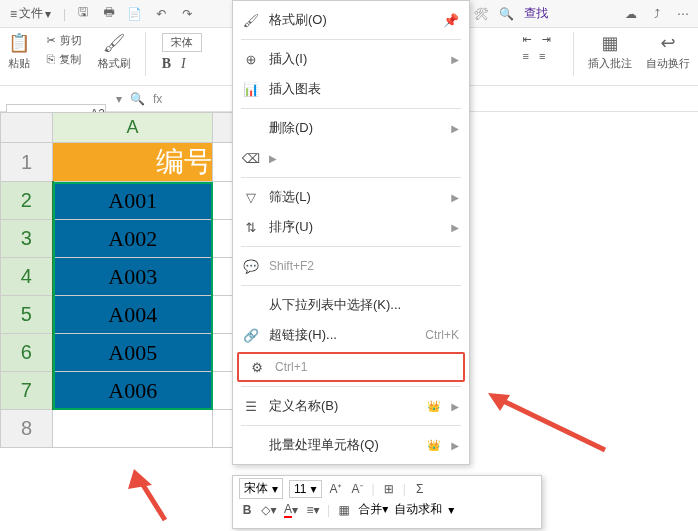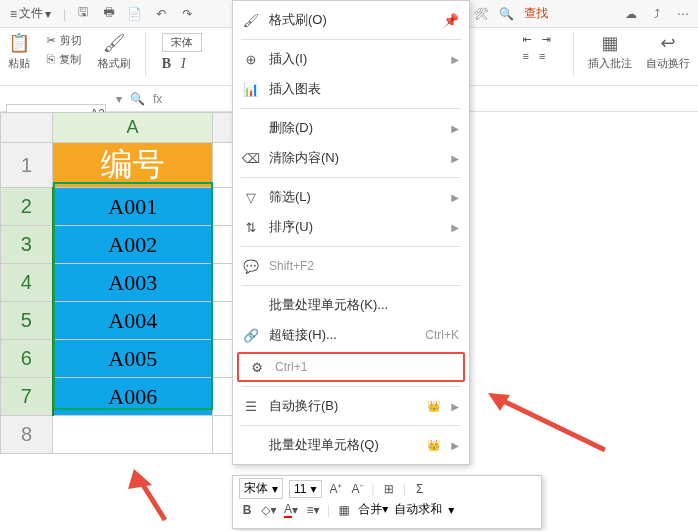--- a/index.html
+++ b/index.html
@@ -23,22 +23,22 @@
 
 .gridwrap { position: relative; }
 .grid { position: absolute; left: 0; top: 0; border-collapse: collapse; }
 .grid td, .grid th { border: 1px solid #ccc; }
 .rownum { width: 52px; height: 38px; text-align: center; background: #f0f0f0; color: #888; font-size: 20px; }
 .rownum.sel { background: #d9ead3; color: #2e7d32; border-right: 2px solid #2e7d32 !important; }
 .colhdr { height: 30px; text-align: center; background: #f0f0f0; color: #888; font-size: 18px; width: 160px; }
 .colhdr.sel { background: #e2f0d9; color: #2e7d32; }
 .corner { background: #f0f0f0; width: 52px; height: 30px; }
 .cell { width: 160px; height: 38px; text-align: center; font-size: 22px; font-family: "SimSun", serif; }
-.cellA1 { background: #f5a623; color: #fff; font-size: 32px; font-family: "SimSun", serif; }
-.selcell { background: #0ea5e9; }
+.cellA1 { background: #f5a623; color: #fff; font-size: 28px; font-family: "SimSun", serif; text-align: right; }
+.selcell { background: #0369a1; }
 .cell.small { width: 110px; font-size: 16px; }
 .selection-border { position: absolute; border: 2px solid #00a65a; pointer-events: none; }
 
 .ctxmenu { position: absolute; left: 232px; top: 0; width: 238px; background: #fff; border: 1px solid #ccc; box-shadow: 2px 2px 6px rgba(0,0,0,.2); padding: 4px 0; font-size: 13px; color: #333; }
 .ctxmenu .mi { display: flex; align-items: center; height: 30px; padding: 0 10px; gap: 10px; cursor: pointer; }
 .ctxmenu .mi .ic { width: 16px; height: 16px; display: flex; align-items: center; justify-content: center; color: #555; }
 .ctxmenu .mi .lbl { flex: 1; }
 .ctxmenu .mi .sc { color: #999; font-size: 12px; text-align: right; }
 .ctxmenu .mi .arr { color: #999; font-size: 10px; }
 .ctxmenu .divider { height: 1px; background: #e0e0e0; margin: 4px 8px; }
@@ -58,21 +58,21 @@
   <div class="menu-item">≡ <span>文件</span> ▾</div>
   <span style="color:#ccc">|</span>
   <span class="iconbtn">🖫</span>
   <span class="iconbtn">🖶</span>
   <span class="iconbtn">📄</span>
   <span class="iconbtn">↶</span>
   <span class="iconbtn">↷</span>
   <span style="width:260px"></span>
   <span class="iconbtn" style="color:#888">🛠</span>
   <span class="iconbtn">🔍</span>
-  <span style="color:#c2410c">查找</span>
+  <span style="color:#4c1d95">查找</span>
   <span class="spacer"></span>
   <span class="iconbtn">☁</span>
   <span class="iconbtn">⤴</span>
   <span class="iconbtn">⋯</span>
 </div>
 
 <div class="ribbon">
   <div class="ribbon-group">
     <span class="icon">📋</span>
     <span>粘贴</span>
@@ -221,21 +221,20 @@
       <span class="lbl">插入图表</span>
     </div>
     <div class="divider"></div>
     <div class="mi">
       <span class="ic"></span>
       <span class="lbl">删除(D)</span>
       <span class="arr">▶</span>
     </div>
     <div class="mi">
       <span class="ic">⌫</span>
-      <span class="lbl">清除内容(N)</span>
       <span class="arr">▶</span>
     </div>
     <div class="divider"></div>
     <div class="mi">
       <span class="ic">▽</span>
       <span class="lbl">筛选(L)</span>
       <span class="arr">▶</span>
     </div>
     <div class="mi">
       <span class="ic">⇅</span>
@@ -243,35 +242,35 @@
       <span class="arr">▶</span>
     </div>
     <div class="divider"></div>
     <div class="mi">
       <span class="ic">💬</span>
       <span class="sc">Shift+F2</span>
     </div>
     <div class="divider"></div>
     <div class="mi">
       <span class="ic"></span>
-      <span class="lbl">批量处理单元格(K)...</span>
+      <span class="lbl">从下拉列表中选择(K)...</span>
     </div>
     <div class="mi">
       <span class="ic">🔗</span>
       <span class="lbl">超链接(H)...</span>
       <span class="sc">Ctrl+K</span>
     </div>
     <div class="mi boxed">
       <span class="ic">⚙</span>
       <span class="sc">Ctrl+1</span>
     </div>
     <div class="divider"></div>
     <div class="mi">
       <span class="ic">☰</span>
-      <span class="lbl">自动换行(B)</span>
+      <span class="lbl">定义名称(B)</span>
       <span style="font-size: 11px;">👑</span>
       <span class="arr">▶</span>
     </div>
     <div class="divider"></div>
     <div class="mi">
       <span class="ic"></span>
       <span class="lbl">批量处理单元格(Q)</span>
       <span style="font-size: 11px;">👑</span>
       <span class="arr">▶</span>
     </div>

